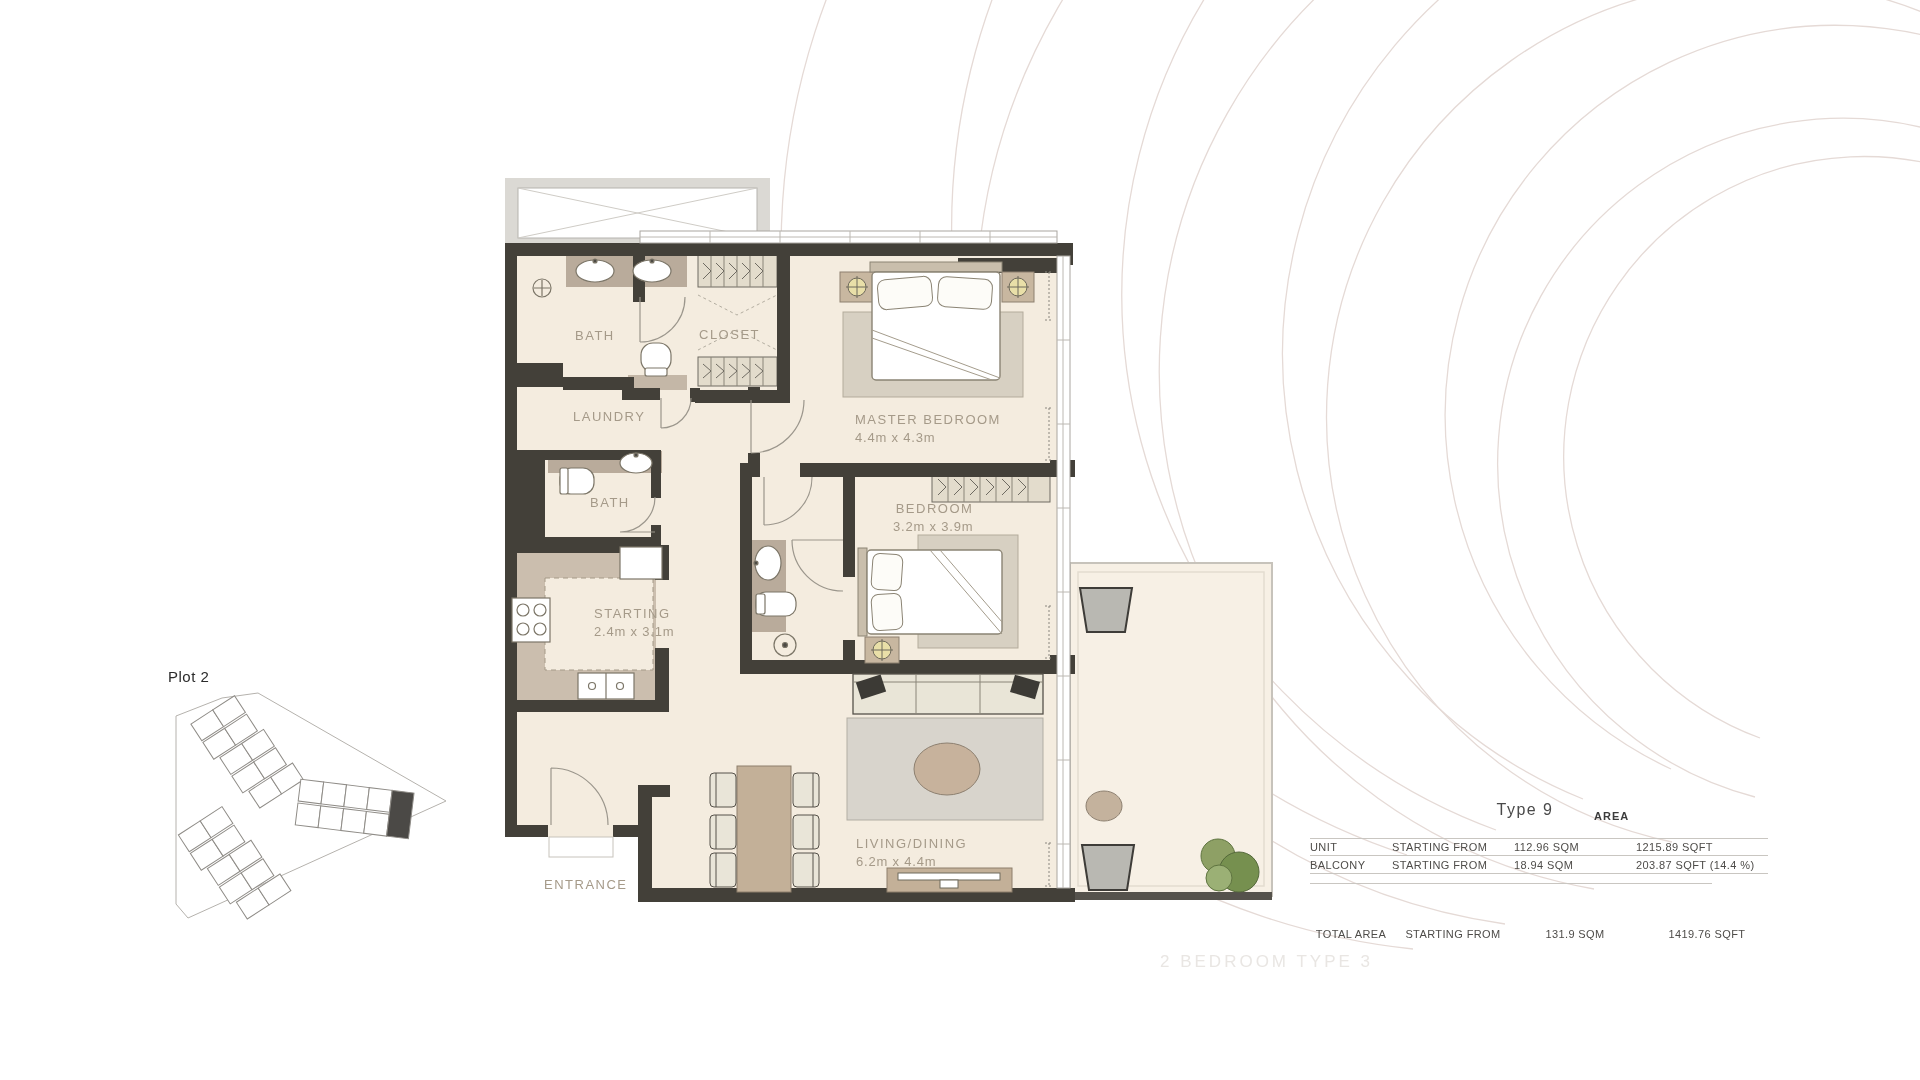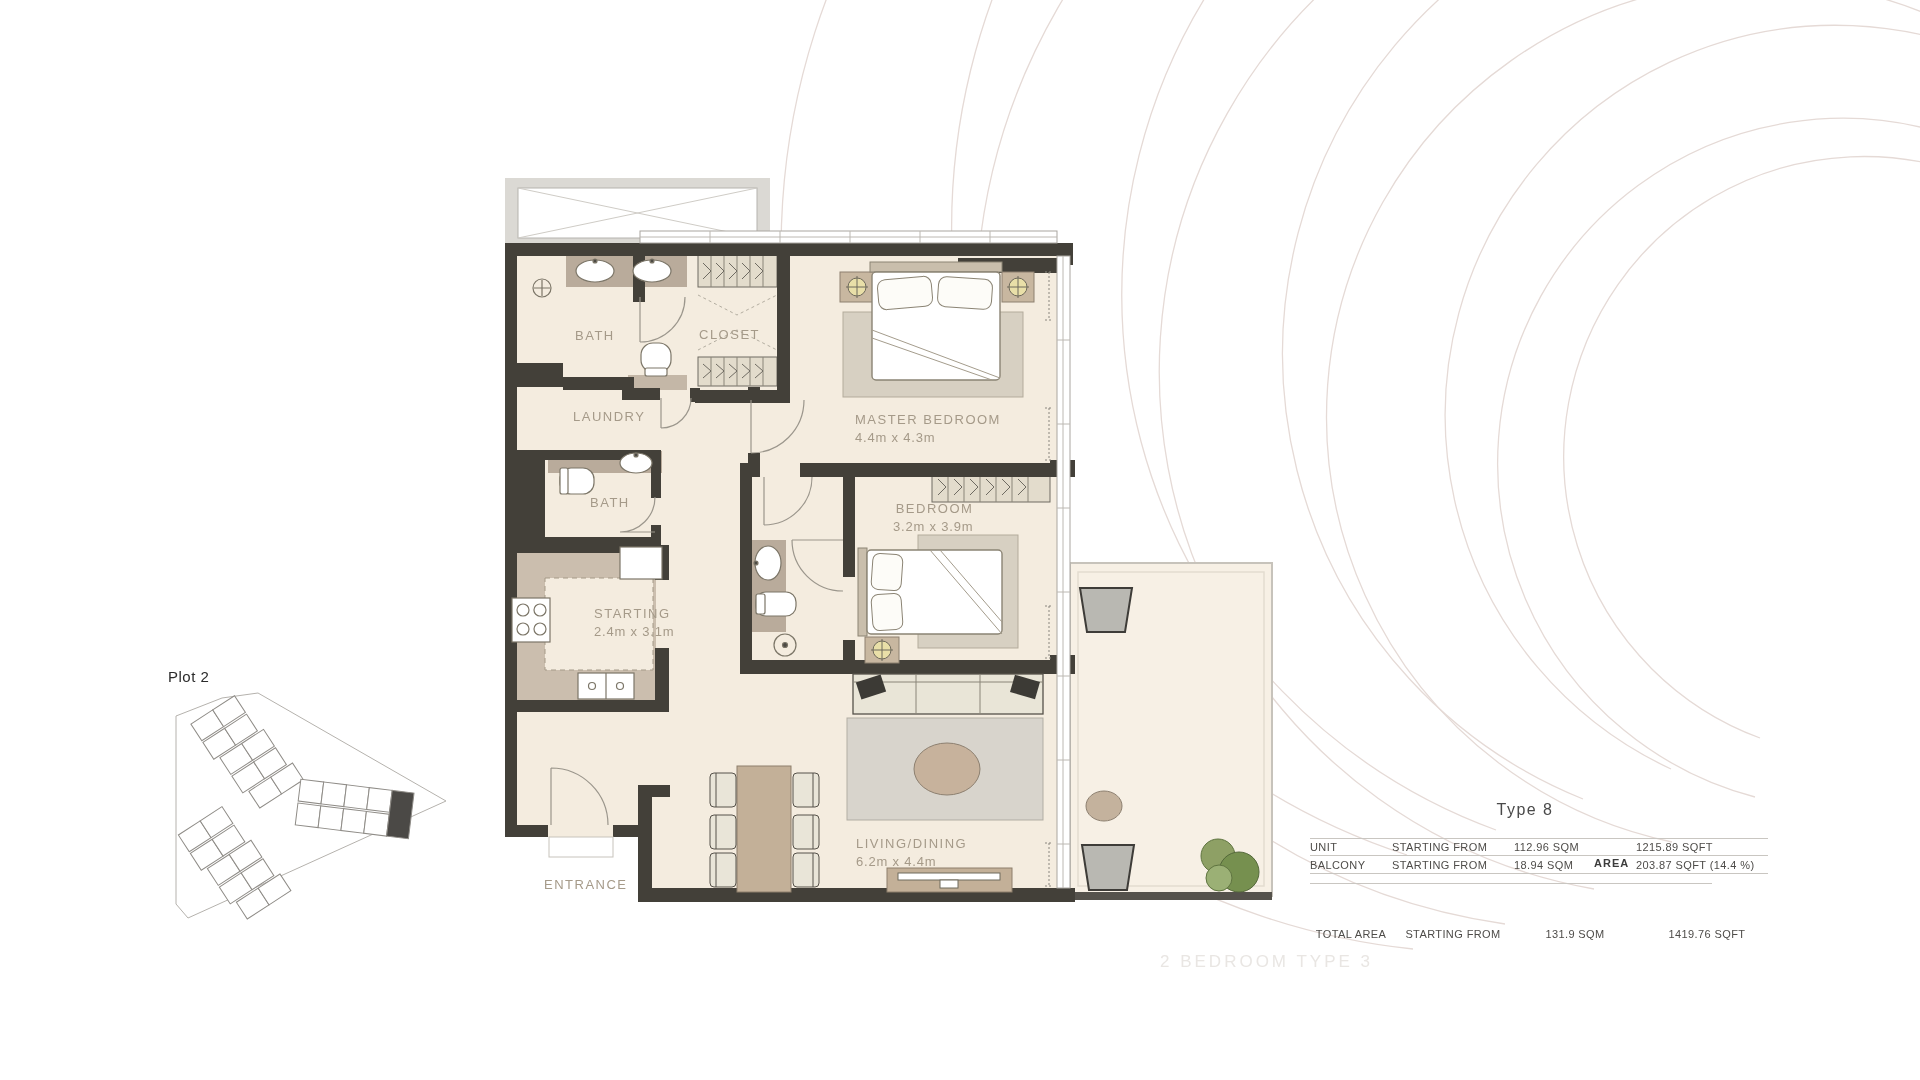--- a/index.html
+++ b/index.html
@@ -10,21 +10,21 @@
   #stage{position:relative;width:1920px;height:1080px;background:#fff;overflow:hidden;
          font-family:"Liberation Sans", sans-serif;}
   #plan-svg{position:absolute;left:0;top:0;}
   .room-label{position:absolute;color:var(--label);font-size:13px;letter-spacing:1.5px;white-space:nowrap;}
   .room-dims{color:var(--label);font-size:13px;letter-spacing:0.8px;margin-top:3px;}
   .plot-label{position:absolute;left:168px;top:668px;font-size:15px;font-weight:normal;color:#2b2b2b;letter-spacing:0.5px;}
   .info-title{position:absolute;left:1330px;top:774px;width:390px;text-align:center;
               font-size:22px;font-weight:bold;letter-spacing:2px;color:var(--title);}
   .info-subtitle{position:absolute;left:1330px;top:801px;width:390px;text-align:center;
                  font-size:16px;letter-spacing:1.5px;color:#4a4a4a;}
-  .area-header{position:absolute;left:1594px;top:857px;font-size:11px;font-weight:bold;letter-spacing:1px;color:#3c3c3c;}
+  .area-header{position:absolute;left:1594px;top:810px;font-size:11px;font-weight:bold;letter-spacing:1px;color:#3c3c3c;}
   .tbl-row{position:absolute;left:1310px;width:468px;display:grid;grid-template-columns:82px 122px 122px 142px;
            font-size:11px;color:#4e4c49;letter-spacing:0.4px;white-space:nowrap;}
   .tbl-line{position:absolute;height:1px;background:var(--line);}
   .watermark{position:absolute;left:1160px;top:952px;font-size:17px;letter-spacing:3px;color:#e9e6e3;}
 </style>
 </head>
 <body>
 
 <div id="stage">
 
@@ -306,21 +306,21 @@
   <div class="room-label" style="left:893px;top:501px;text-align:right;">
     <div>BEDROOM</div>
     <div class="room-dims">3.2m x 3.9m</div>
   </div>
   <div class="room-label" style="left:856px;top:836px;">
     <div>LIVING/DINING</div>
     <div class="room-dims">6.2m x 4.4m</div>
   </div>
   <div class="room-label" style="left:544px;top:856px;margin-top:21px;">ENTRANCE</div>
 
-  <div class="info-subtitle">Type 8</div>
+  <div class="info-subtitle">Type 9</div>
   <div class="area-header">AREA</div>
 
   <div class="tbl-line" style="left:1310px;top:838px;width:458px;"></div>
   <div class="tbl-row" style="top:841px;">
     <span>UNIT</span>
     <span>STARTING FROM</span>
     <span>112.96 SQM</span>
     <span>1215.89 SQFT</span>
   </div>
   <div class="tbl-line" style="left:1310px;top:855px;width:458px;"></div>

